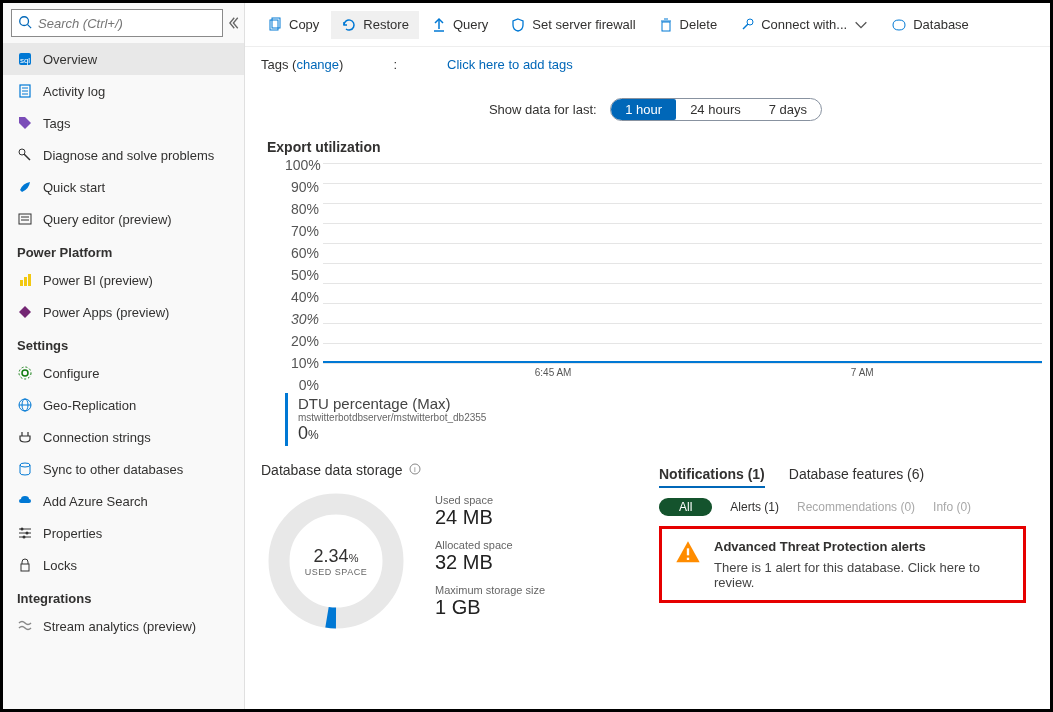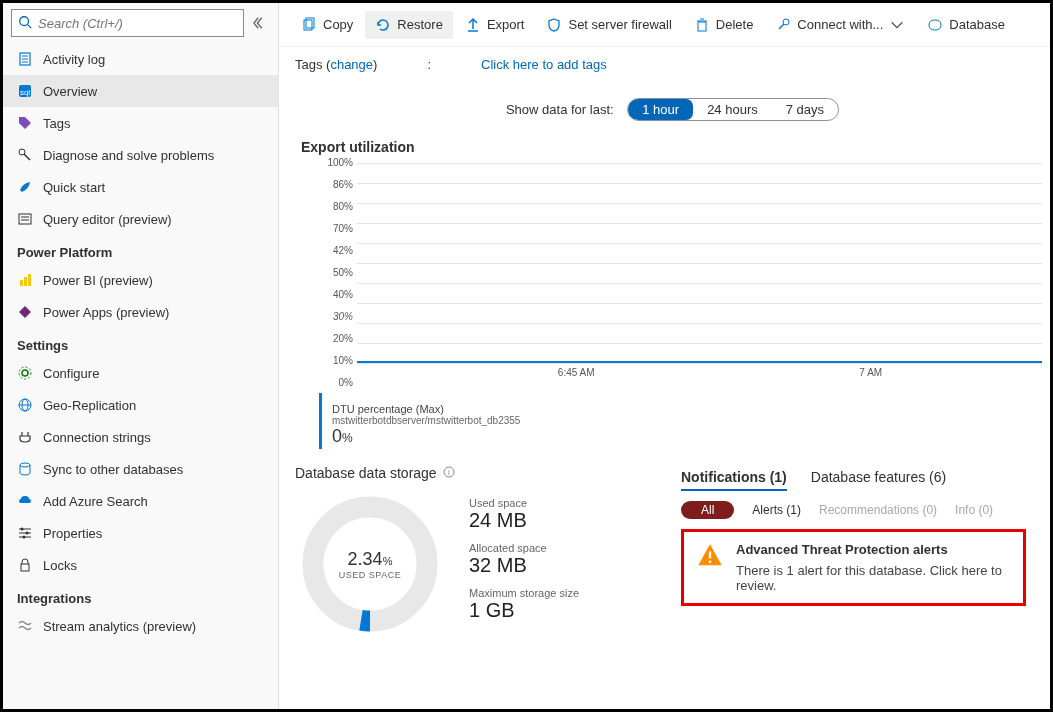--- a/index.html
+++ b/index.html
@@ -1,17 +1,17 @@
 <!DOCTYPE html>
 <html><head>
 <meta charset="utf-8">
 <style>
 * { box-sizing: border-box; margin: 0; padding: 0; font-family: "Segoe UI", Arial, sans-serif; }
 body { width: 1053px; height: 712px; border: 3px solid #000; display: flex; background: #fff; overflow: hidden; font-size: 13px; color: #323130; }
-.sidebar { width: 276px; border-right: 1px solid #e0e0e0; display: flex; flex-direction: column; background: #f9f9f9; }
+.sidebar { width: 242px; border-right: 1px solid #e0e0e0; display: flex; flex-direction: column; background: #f9f9f9; }
 .search-row { display: flex; align-items: center; padding: 6px 8px; gap: 6px; }
 .search-box { flex: 1; border: 1px solid #8a8a8a; background: #fff; display: flex; align-items: center; height: 28px; padding: 0 6px; }
 .search-box svg { width: 14px; height: 14px; }
 .search-box input { border: 0; outline: 0; flex: 1; font-size: 13px; font-style: italic; color: #555; padding-left: 6px; }
 .collapse-btn { width: 20px; height: 20px; display: flex; align-items: center; justify-content: center; cursor: pointer; }
 .nav { flex: 1; overflow-y: auto; }
 .nav-scroll { height: 100%; overflow-y: scroll; }
 .nav-scroll::-webkit-scrollbar { width: 10px; }
 .nav-scroll::-webkit-scrollbar-thumb { background: #c8c8c8; }
 .nav-item { display: flex; align-items: center; height: 32px; padding: 0 14px; gap: 10px; cursor: pointer; }
@@ -23,52 +23,52 @@
 .toolbar { display: flex; align-items: center; height: 44px; padding: 0 12px; border-bottom: 1px solid #eee; gap: 2px; }
 .tb-btn { display: flex; align-items: center; gap: 6px; padding: 6px 10px; cursor: pointer; color: #323130; }
 .tb-btn.active { background: #f0f0f0; }
 .tb-btn svg { width: 16px; height: 16px; }
 .tags-row { padding: 10px 16px; display: flex; gap: 50px; align-items: center; font-size: 13px; }
 .tags-row a { color: #0067b8; text-decoration: none; cursor: pointer; }
 .content { flex: 1; overflow-y: auto; padding: 8px 0 16px 16px; }
 .time-range { text-align: center; padding: 8px 0 14px; }
 .time-pills { display: inline-flex; border: 1px solid #8892a0; border-radius: 14px; overflow: hidden; margin-left: 10px; }
 .time-pill { padding: 3px 14px; cursor: pointer; font-size: 13px; }
-.time-pill.active { background: #0067b8; color: #fff; border-radius: 7px; }
+.time-pill.active { background: #0067b8; color: #fff; border-radius: 2px; }
 .section-title { font-weight: 600; font-size: 14px; margin: 4px 0 8px 6px; }
 .chart { margin: 0 8px 0 24px; height: 220px; position: relative; }
 .chart-grid { position: absolute; left: 38px; right: 0; top: 0; bottom: 20px; }
 .grid-line { position: absolute; left: 0; right: 0; border-top: 1px solid #e5e5e5; }
-.y-label { position: absolute; left: 0; width: 34px; text-align: right; font-size: 10px; color: #555; transform: translateY(-6px); }
+.y-label { position: absolute; left: 0; width: 34px; text-align: right; font-size: 14px; color: #555; transform: translateY(-6px); }
 .x-ticks { position: absolute; left: 38px; right: 0; bottom: 0; height: 16px; font-size: 10px; color: #555; }
 .x-tick { position: absolute; transform: translateX(-50%); }
 .data-line { position: absolute; left: 38px; right: 0; height: 2px; background: #0078d4; }
 .legend { margin: 10px 0 16px 24px; border-left: 3px solid #0078d4; padding: 2px 0 2px 10px; }
-.legend-title { font-size: 11px; color: #444; margin-top: 8px; }
+.legend-title { font-size: 15px; color: #444; }
 .legend-sub { font-size: 10px; color: #666; }
 .legend-val { font-size: 18px; color: #333; }
-.bottom { display: flex; gap: 16px; margin-top: 0; padding-right: 24px; }
+.bottom { display: flex; gap: 28px; margin-top: 0; padding-right: 24px; }
 .storage { flex: 0 0 370px; }
 .storage-header { font-size: 14px; margin-bottom: 8px; display: flex; align-items: center; gap: 6px; }
 .storage-body { display: flex; align-items: center; gap: 24px; }
 .donut { width: 150px; height: 150px; position: relative; }
 .donut svg { width: 150px; height: 150px; }
 .donut-center { position: absolute; top: 50%; left: 50%; transform: translate(-50%,-50%); text-align: center; }
 .donut-pct { font-size: 18px; font-weight: 400; }
 .donut-label { font-size: 9px; color: #666; letter-spacing: 0.5px; }
 .storage-stats .stat { margin-bottom: 10px; }
 .stat-label { font-size: 11px; color: #666; }
 .stat-val { font-size: 20px; color: #222; }
 .right-col { flex: 1; }
 .tabs { display: flex; gap: 24px; margin-bottom: 10px; }
 .tab { padding: 4px 0; cursor: pointer; font-size: 14px; }
 .tab.active { border-bottom: 2px solid #0067b8; font-weight: 600; }
 .pill-tabs { display: flex; align-items: center; gap: 18px; margin-bottom: 10px; font-size: 12px; }
 .pill-tabs .pill { padding: 2px 20px; border-radius: 12px; cursor: pointer; }
-.pill-tabs .pill.active { background: #7f1d1d; color: #fff; }
+.pill-tabs .pill.active { background: #14532d; color: #fff; }
 .pill-tabs .link { color: #323130; cursor: pointer; }
 .pill-tabs .link.disabled { color: #a8a8a8; }
 .alert-box { border: 3px solid #e60000; padding: 10px 12px; display: flex; gap: 12px; background: #fff; }
 .alert-icon svg { width: 28px; height: 28px; }
 .alert-title { font-weight: 600; margin-bottom: 6px; }
 .alert-text { font-size: 13px; color: #444; }
 </style>
 </head>
 <body>
 
@@ -82,39 +82,39 @@
       <input placeholder="Search (Ctrl+/)" style="">
     </div>
     <div class="collapse-btn">
       <svg viewBox="0 0 16 16" width="14" height="14">
           <path d="M10 2 L5 8 L10 14 M6 2 L1 8 L6 14" fill="none" stroke="#666" stroke-width="1.5"></path>
         </svg>
     </div>
   </div>
   <div class="nav">
       <div class="nav-scroll">
+    <div class="nav-item active">
+      <span class="nav-icon">
+            <svg viewBox="0 0 16 16">
+              <rect x="2" y="2" width="12" height="12" rx="2" fill="#0078d4"></rect>
+              <text x="8" y="12" font-size="8" fill="#fff" text-anchor="middle">sql</text>
+            </svg>
+          </span>
+      <span>Overview</span>
+    </div>
     <div class="nav-item">
       <span class="nav-icon">
             <svg viewBox="0 0 16 16">
               <rect x="3" y="2" width="10" height="12" fill="none" stroke="#0078d4" stroke-width="1.2"></rect>
               <line x1="5" y1="5" x2="11" y2="5" stroke="#0078d4"></line>
               <line x1="5" y1="8" x2="11" y2="8" stroke="#0078d4"></line>
               <line x1="5" y1="11" x2="11" y2="11" stroke="#0078d4"></line>
             </svg>
           </span>
       <span>Activity log</span>
-    </div>
-    <div class="nav-item active">
-      <span class="nav-icon">
-            <svg viewBox="0 0 16 16">
-              <rect x="2" y="2" width="12" height="12" rx="2" fill="#0078d4"></rect>
-              <text x="8" y="12" font-size="8" fill="#fff" text-anchor="middle">sql</text>
-            </svg>
-          </span>
-      <span>Overview</span>
     </div>
     <div class="nav-item">
       <span class="nav-icon">
             <svg viewBox="0 0 16 16">
               <path d="M2 2 L8 2 L14 8 L8 14 L2 8 Z" fill="#7b4db8"></path>
             </svg>
           </span>
       <span>Tags</span>
     </div>
     <div class="nav-item">
@@ -261,21 +261,21 @@
           <path d="M3 5 L3 8 L6 8" fill="none" stroke="#0078d4" stroke-width="1.5"></path>
         </svg>
         <span>Restore</span>
       </div>
     <div class="tb-btn">
         <svg viewBox="0 0 16 16">
           <line x1="8" y1="12" x2="8" y2="2" stroke="#0078d4" stroke-width="1.5"></line>
           <path d="M4 6 L8 2 L12 6" fill="none" stroke="#0078d4" stroke-width="1.5"></path>
           <line x1="3" y1="14" x2="13" y2="14" stroke="#0078d4" stroke-width="1.5"></line>
         </svg>
-        <span>Export</span>
+        <span>Query</span>
       </div>
     <div class="tb-btn">
         <svg viewBox="0 0 16 16">
           <path d="M8 2 L13 4 L13 8 Q13 13 8 14 Q3 13 3 8 L3 4 Z" fill="none" stroke="#0078d4" stroke-width="1.3"></path>
         </svg>
         <span>Set server firewall</span>
       </div>
     <div class="tb-btn">
         <svg viewBox="0 0 16 16">
           <rect x="4" y="5" width="8" height="9" fill="none" stroke="#0078d4"></rect>
@@ -332,24 +332,24 @@
           <div class="grid-line" style="top: 80%;"></div>
           <div class="grid-line" style="top: 90%;"></div>
           <div class="grid-line" style="top: 100%;"></div>
         </div>
       <div class="data-line" style="bottom:20px;"></div>
       <div class="x-ticks">
         <span class="x-tick" style="left:32%">6:45 AM</span>
         <span class="x-tick" style="left:75%">7 AM</span>
       </div>
     <div class="y-label" style="top: 0%;">100%</div>
-        <div class="y-label" style="top: 10%;">86%</div>
+        <div class="y-label" style="top: 10%;">90%</div>
         <div class="y-label" style="top: 20%;">80%</div>
         <div class="y-label" style="top: 30%;">70%</div>
-        <div class="y-label" style="top: 40%;">42%</div>
+        <div class="y-label" style="top: 40%;">60%</div>
         <div class="y-label" style="top: 50%;">50%</div>
         <div class="y-label" style="top: 60%;">40%</div>
         <div class="y-label" style="top: 70%; font-style: italic;">30%</div>
         <div class="y-label" style="top: 80%;">20%</div>
         <div class="y-label" style="top: 90%;">10%</div>
         <div class="y-label" style="top: 100%;">0%</div>
       </div>
     <div class="legend">
       <div class="legend-title">DTU percentage (Max)</div>
       <div class="legend-sub">mstwitterbotdbserver/mstwitterbot_db2355</div>

